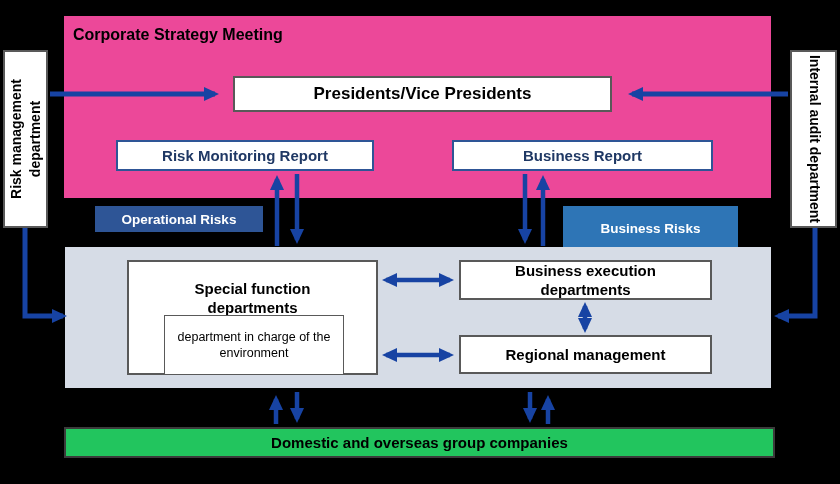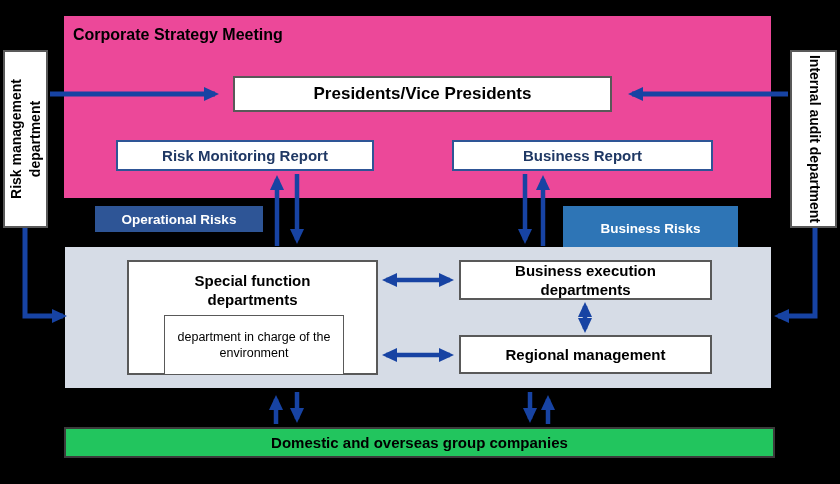--- a/index.html
+++ b/index.html
@@ -24,21 +24,21 @@
   .business-report-box { left:388px; top:124px; width:261px; height:31px; }
 
   .risk-tag {
     position:absolute; box-sizing:border-box; color:#ffffff; font-weight:bold; font-size:13.5px;
     display:flex; align-items:center; justify-content:center; text-align:center;
   }
   .operational-tag { left:95px; top:206px; width:168px; height:26px; background:#2E5596; }
   .business-tag { left:563px; top:206px; width:175px; height:44px; background:#2E75B6; }
 
   .special-box { left:62px; top:13px; width:251px; height:115px; display:block; }
-  .special-label { display:block; padding-top:9px; font-size:15px; font-weight:bold; line-height:19px; margin:0 auto; max-width:190px; }
+  .special-label { display:block; padding-top:17px; font-size:15px; font-weight:bold; line-height:19px; margin:0 auto; max-width:190px; }
   .env-box {
     position:absolute; left:35px; top:53px; width:180px; height:60px; box-sizing:border-box;
     border:1.5px solid #595959; background:#fff; font-size:12.5px; line-height:16px;
     display:flex; align-items:center; justify-content:center; text-align:center;
   }
   .bizexec-box { left:394px; top:13px; width:253px; height:40px; font-size:15px; font-weight:bold; line-height:19px; }
   .bizexec-box .wrap-label { max-width:200px; }
   .regional-box { left:394px; top:88px; width:253px; height:39px; font-size:15px; font-weight:bold; }
 
   .companies-bar {

